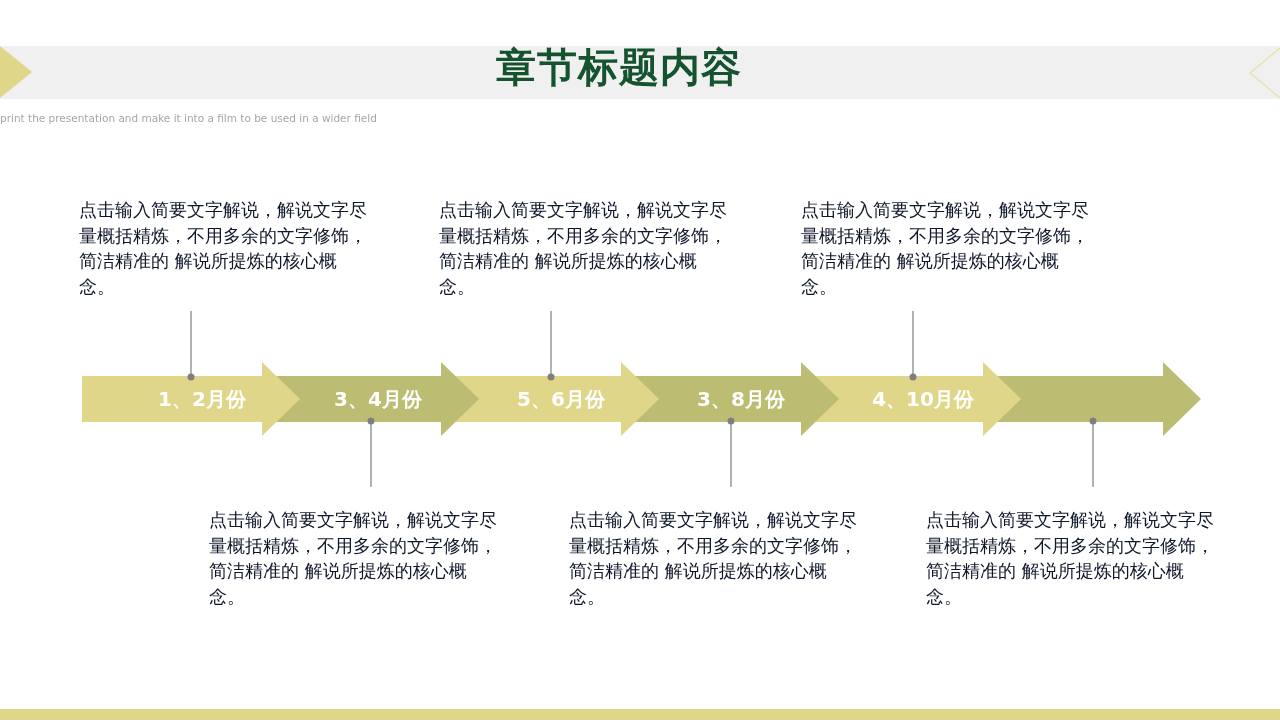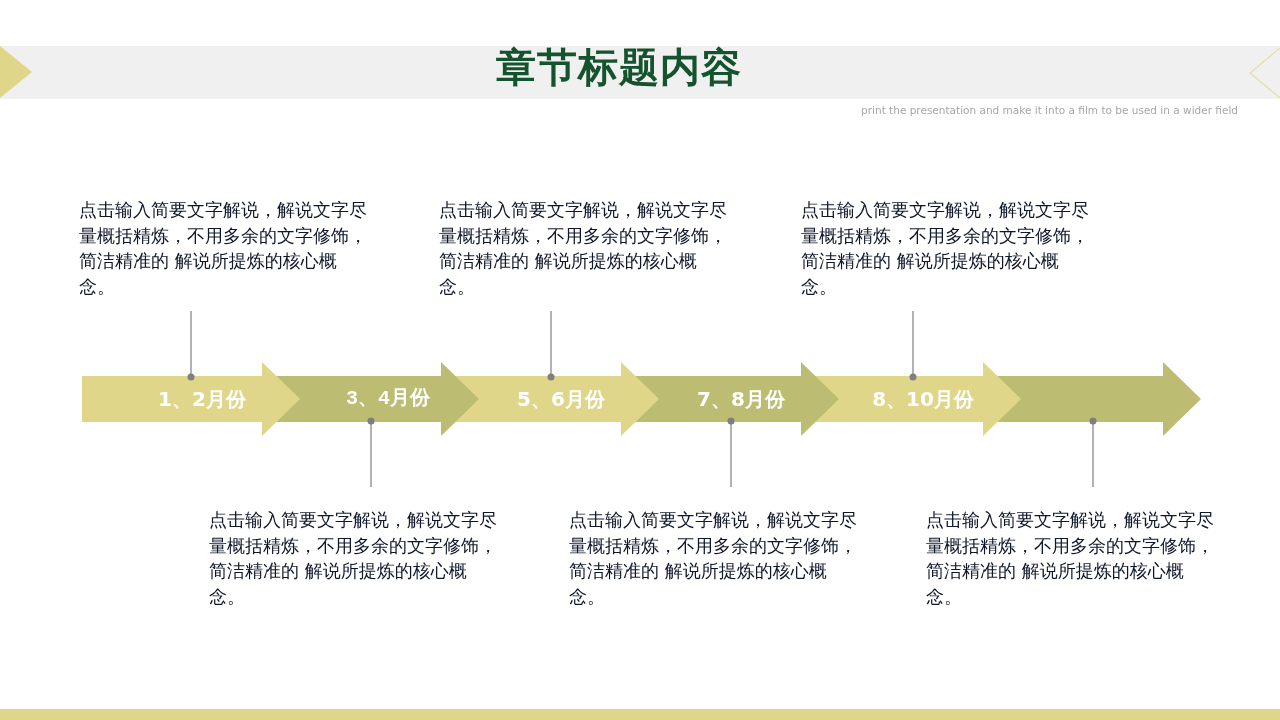--- a/index.html
+++ b/index.html
@@ -16,21 +16,21 @@
       position: absolute; left: 0; top: 46px; width: 0; height: 0;
       border-top: 26px solid transparent; border-bottom: 26px solid transparent;
       border-left: 32px solid #e0d68a;
     }
     .right-chevron { position: absolute; left: 1248px; top: 48px; width: 32px; height: 50px; }
     .page-title {
       position: absolute; left: 0; width: 1238px; top: 40px; text-align: center;
       font-size: 40px; font-weight: bold; color: #14532d; letter-spacing: 1px;
     }
     .subtitle {
-      position: absolute; left: 0; width: 1238px; top: 104px; text-align: right;
+      position: absolute; left: 0; width: 1238px; top: 112px; text-align: left;
       font-size: 10.5px; color: #a6a6a6;
     }
     .timeline { position: absolute; left: 0; top: 0; width: 1280px; height: 720px; }
     .arrow-label {
       position: absolute; top: 387px; height: 24px; line-height: 24px;
       font-size: 20px; font-weight: bold; color: #ffffff; text-align: center;
       width: 180px;
     }
     .desc {
       position: absolute; width: 290px;
@@ -84,24 +84,24 @@
       <line x1="731" y1="421" x2="731" y2="487" stroke="#7f7f7f" stroke-width="1.2"></line>
       <circle cx="731" cy="421" r="3.5" fill="#7f7f7f"></circle>
     </g>
     <g>
       <line x1="1093" y1="421" x2="1093" y2="487" stroke="#7f7f7f" stroke-width="1.2"></line>
       <circle cx="1093" cy="421" r="3.5" fill="#7f7f7f"></circle>
     </g>
   </svg>
 
   <div class="arrow-label" style="left:112px;">1、2月份</div>
-  <div class="arrow-label" style="left:298px;font-family:Liberation Mono, monospace;">3、4月份</div>
+  <div class="arrow-label" style="left:288px;">3、4月份</div>
   <div class="arrow-label" style="left:471px;">5、6月份</div>
-  <div class="arrow-label" style="left:651px;">7、8月份</div>
-  <div class="arrow-label" style="left:833px;">8、10月份</div>
+  <div class="arrow-label" style="left:651px;">3、8月份</div>
+  <div class="arrow-label" style="left:833px;">4、10月份</div>
 
   <div class="desc" style="left:79px; top:197px;">点击输入简要文字解说，解说文字尽量概括精炼，不用多余的文字修饰，简洁精准的 解说所提炼的核心概念。</div>
   <div class="desc" style="left:209px; top:507px;">点击输入简要文字解说，解说文字尽量概括精炼，不用多余的文字修饰，简洁精准的 解说所提炼的核心概念。</div>
   <div class="desc" style="left:439px; top:197px;">点击输入简要文字解说，解说文字尽量概括精炼，不用多余的文字修饰，简洁精准的 解说所提炼的核心概念。</div>
   <div class="desc" style="left:569px; top:507px;">点击输入简要文字解说，解说文字尽量概括精炼，不用多余的文字修饰，简洁精准的 解说所提炼的核心概念。</div>
   <div class="desc" style="left:801px; top:197px;">点击输入简要文字解说，解说文字尽量概括精炼，不用多余的文字修饰，简洁精准的 解说所提炼的核心概念。</div>
   <div class="desc" style="left:926px; top:507px;">点击输入简要文字解说，解说文字尽量概括精炼，不用多余的文字修饰，简洁精准的 解说所提炼的核心概念。</div>
 </div>
 
 <div class="bottom-bar"></div>

